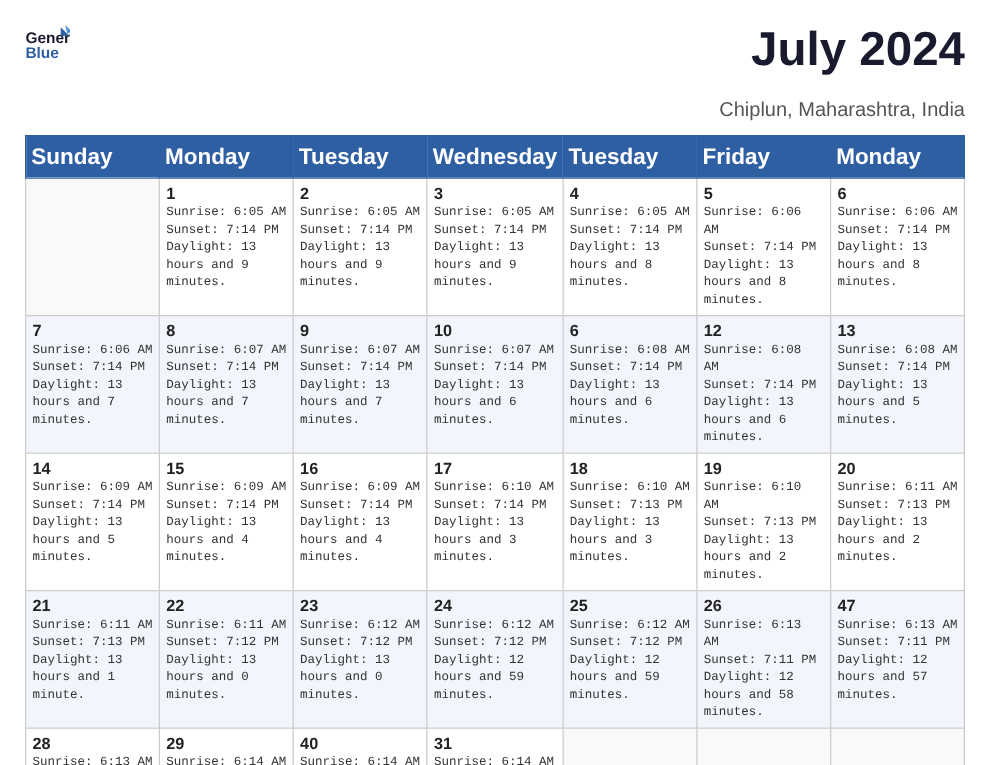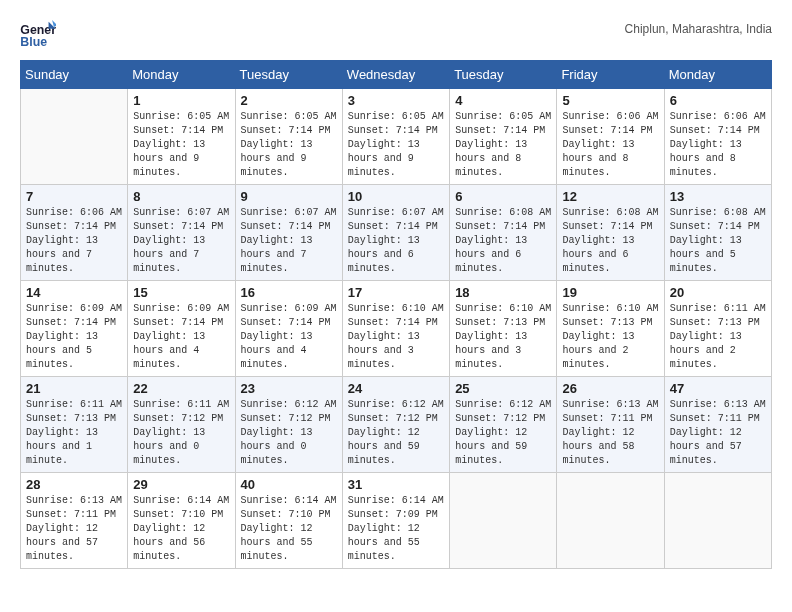--- a/index.html
+++ b/index.html
@@ -28,34 +28,34 @@
     .title-block {
       text-align: right;
     }
     .month-year {
       font-size: 38px;
       font-weight: bold;
       color: #1a1a2e;
       line-height: 1.1;
     }
     .location {
-      font-size: 12px;
+      font-size: 16px;
       color: #555;
-      margin-top: 2px;
+      margin-top: 18px;
     }
     .calendar {
       width: 100%;
       border-collapse: collapse;
       border: 1px solid #ccc;
     }
     .calendar th {
       background: #2e5fa3;
       color: #fff;
-      font-size: 13px;
-      font-weight: normal;
+      font-size: 18px;
+      font-weight: bold;
       padding: 6px 4px;
       text-align: left;
       border: 1px solid #2e5fa3;
     }
     .calendar td {
       vertical-align: top;
       border: 1px solid #ccc;
       padding: 4px 5px;
       width: calc(100% / 7);
       min-height: 80px;
@@ -83,20 +83,21 @@
 <div class="header">
   <div class="logo-wrapper">
     <svg class="logo-icon" viewBox="0 0 40 34" xmlns="http://www.w3.org/2000/svg">
       <text x="0" y="16" font-size="14" font-weight="bold" fill="#1a1a2e">General</text>
       <text x="0" y="30" font-size="14" font-weight="bold" fill="#2e5fa3">Blue</text>
       <polygon points="32,2 40,10 32,10" fill="#2e5fa3"></polygon>
       <polygon points="36,0 42,6 38,8" fill="#4a90d9"></polygon>
     </svg>
   </div>
   <div class="title-block">
+    <div class="month-year">July 2024</div>
     <div class="location">Chiplun, Maharashtra, India</div>
   </div>
 </div>
 
 <table class="calendar">
   <thead>
     <tr>
     <th>Sunday</th>
         <th>Monday</th>
         <th>Tuesday</th>

